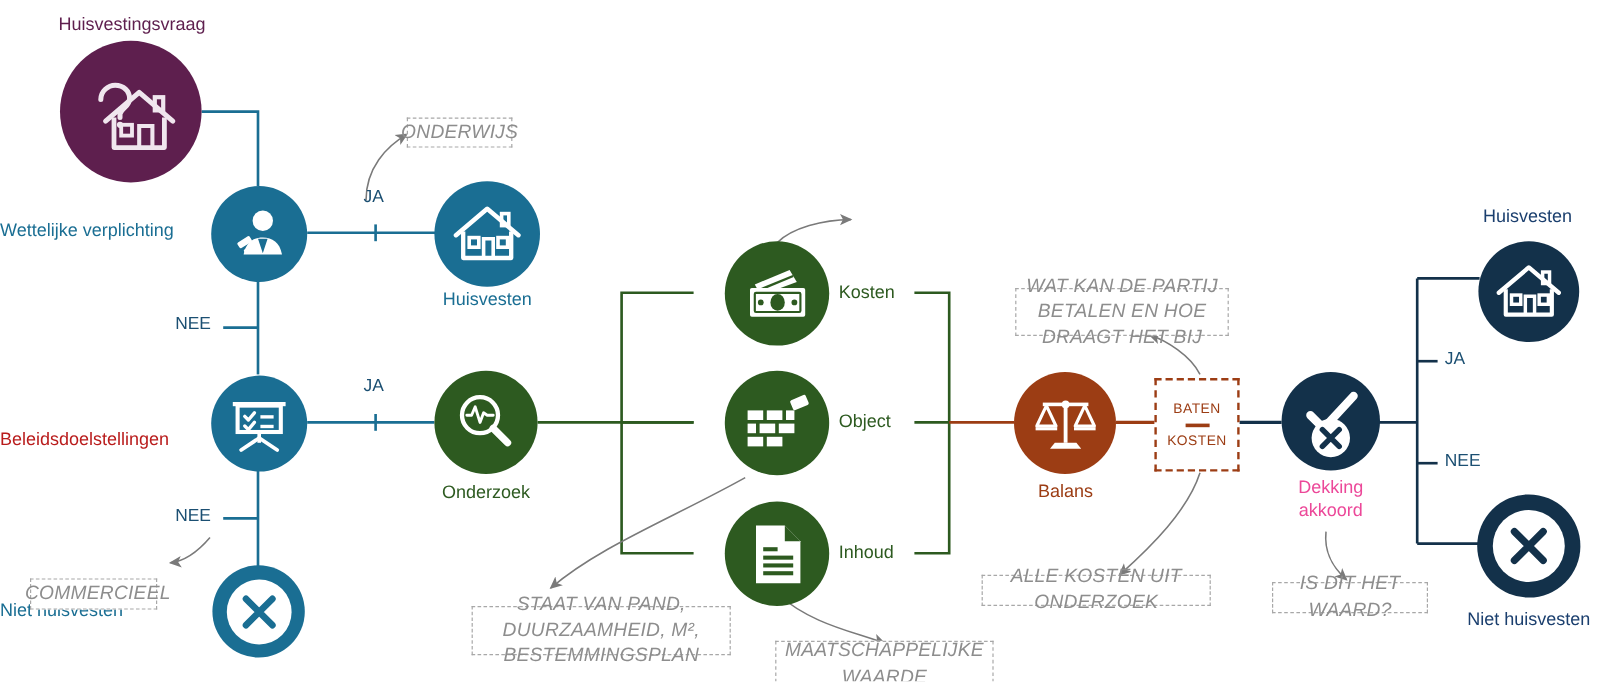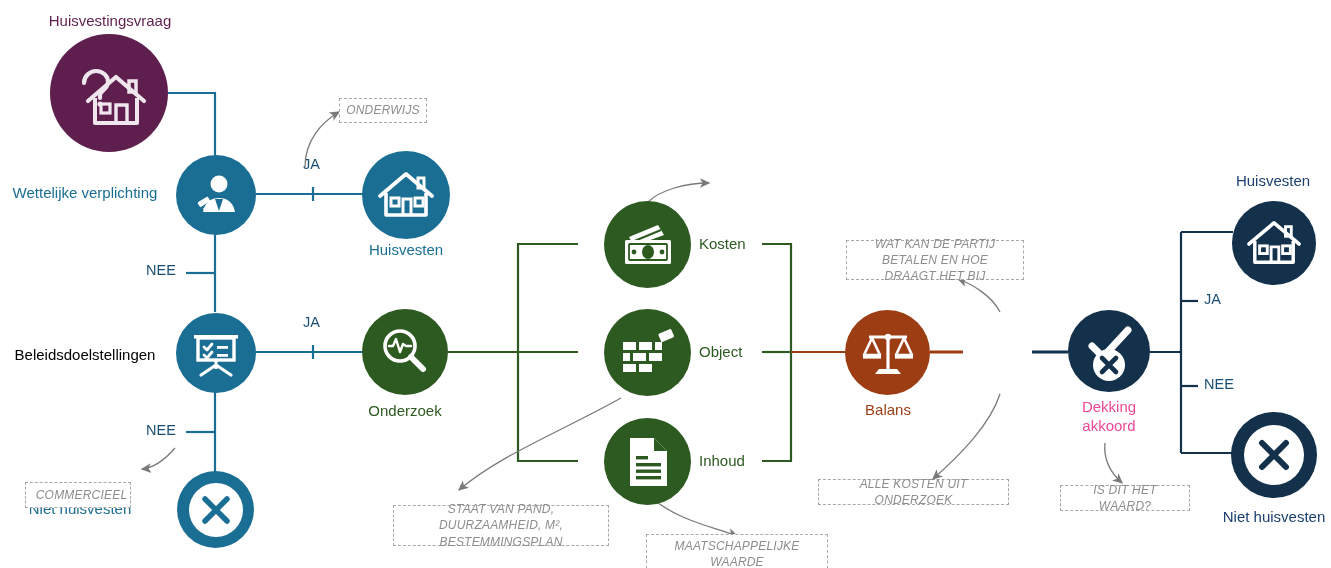--- a/index.html
+++ b/index.html
@@ -29,32 +29,32 @@
     justify-content: center;
   }
   .node svg { display: block; }
   .nlabel {
     position: absolute;
     font-size: 15px;
     white-space: nowrap;
     line-height: 1.25;
   }
   .nlabel.ctr { text-align: center; }
-  .nlabel.rt  { text-align: center; }
+  .nlabel.rt  { text-align: left; }
   .edge-label {
     position: absolute;
     font-size: 14.5px;
     color: #1b4f72;
     white-space: nowrap;
   }
   .note {
     position: absolute;
     border: 1px dashed #a8a8a8;
     color: #8d8d8d;
-    font-size: 12px;
+    font-size: 16px;
     font-style: italic;
     letter-spacing: .2px;
     display: flex;
     align-items: center;
     justify-content: center;
     text-align: center;
     padding: 3px 8px;
     line-height: 1.35;
     background: #fff;
   }
@@ -172,21 +172,21 @@
         <path d="M9 23 L9 45 L49 45 L49 23" stroke="#ffffff" stroke-width="3.6" fill="none" stroke-linejoin="round"></path>
         <rect x="41" y="8" width="6" height="10" stroke="#ffffff" stroke-width="3" fill="none"></rect>
         <rect x="14" y="28" width="8" height="8" stroke="#ffffff" stroke-width="3" fill="none"></rect>
         <rect x="38" y="28" width="8" height="8" stroke="#ffffff" stroke-width="3" fill="none"></rect>
         <path d="M26 45 L26 29 L34 29 L34 45" stroke="#ffffff" stroke-width="3" fill="none"></path>
       </svg>
     </span>
   </div>
   <div class="nlabel ctr" style="left:336px; top:241px; width:140px; color:#1a6e93;">Huisvesten</div>
 
-  <div class="nlabel rt" style="left:0px; top:346px; width:170px; color:#000000;">Beleidsdoelstellingen</div>
+  <div class="nlabel rt" style="left:0px; top:358px; width:170px; color:#b91c1c;">Beleidsdoelstellingen</div>
   <div class="node" style="left:176px; top:313px; width:80px; height:80px; background:#1a6e93;">
     <span>
       <svg width="52" height="52" viewBox="0 0 52 52">
         <rect x="4" y="8" width="44" height="3.5" fill="#ffffff"></rect>
         <rect x="8" y="11" width="36" height="22" stroke="#ffffff" stroke-width="3.4" fill="none"></rect>
         <path d="M14 20 l3 3 l5 -6" stroke="#ffffff" stroke-width="2.8" fill="none" stroke-linecap="round" stroke-linejoin="round"></path>
         <path d="M14 28 l3 3 l5 -6" stroke="#ffffff" stroke-width="2.8" fill="none" stroke-linecap="round" stroke-linejoin="round"></path>
         <rect x="27" y="19" width="11" height="2.8" fill="#ffffff"></rect>
         <rect x="27" y="27" width="11" height="2.8" fill="#ffffff"></rect>
         <rect x="24.5" y="33" width="3" height="9" fill="#ffffff"></rect>
@@ -273,20 +273,25 @@
         <path d="M11 11 L3 28 L19 28 Z" fill="none" stroke="#ffffff" stroke-width="2.6" stroke-linejoin="round"></path>
         <rect x="2" y="29" width="18" height="2.6" fill="#ffffff"></rect>
         <path d="M43 11 L35 28 L51 28 Z" fill="none" stroke="#ffffff" stroke-width="2.6" stroke-linejoin="round"></path>
         <rect x="34" y="29" width="18" height="2.6" fill="#ffffff"></rect>
         <path d="M18 42 L36 42 L40 47 L14 47 Z" fill="#ffffff"></path>
       </svg>
     </span>
   </div>
   <div class="nlabel ctr" style="left:818px; top:401px; width:140px; color:#9c3d14;">Balans</div>
 
+  <div class="calcbox" style="left:962px; top:315px; width:71px; height:78px;">
+    <span>BATEN</span>
+    <span class="dash"></span>
+    <span>KOSTEN</span>
+  </div>
 
   <div class="node" style="left:1068px; top:310px; width:82px; height:82px; background:#13314a;">
     <span style="position:relative;display:block;width:82px;height:82px;">
       <svg width="82" height="82" viewBox="0 0 82 82">
         <path d="M24 36 L35 47 L60 20" stroke="#ffffff" stroke-width="7" fill="none" stroke-linecap="round" stroke-linejoin="round"></path>
         <circle cx="41" cy="55" r="16" fill="#ffffff"></circle>
         <path d="M34 48 L48 62 M48 48 L34 62" stroke="#13314a" stroke-width="4.6" stroke-linecap="round"></path>
       </svg>
     </span>
   </div>

